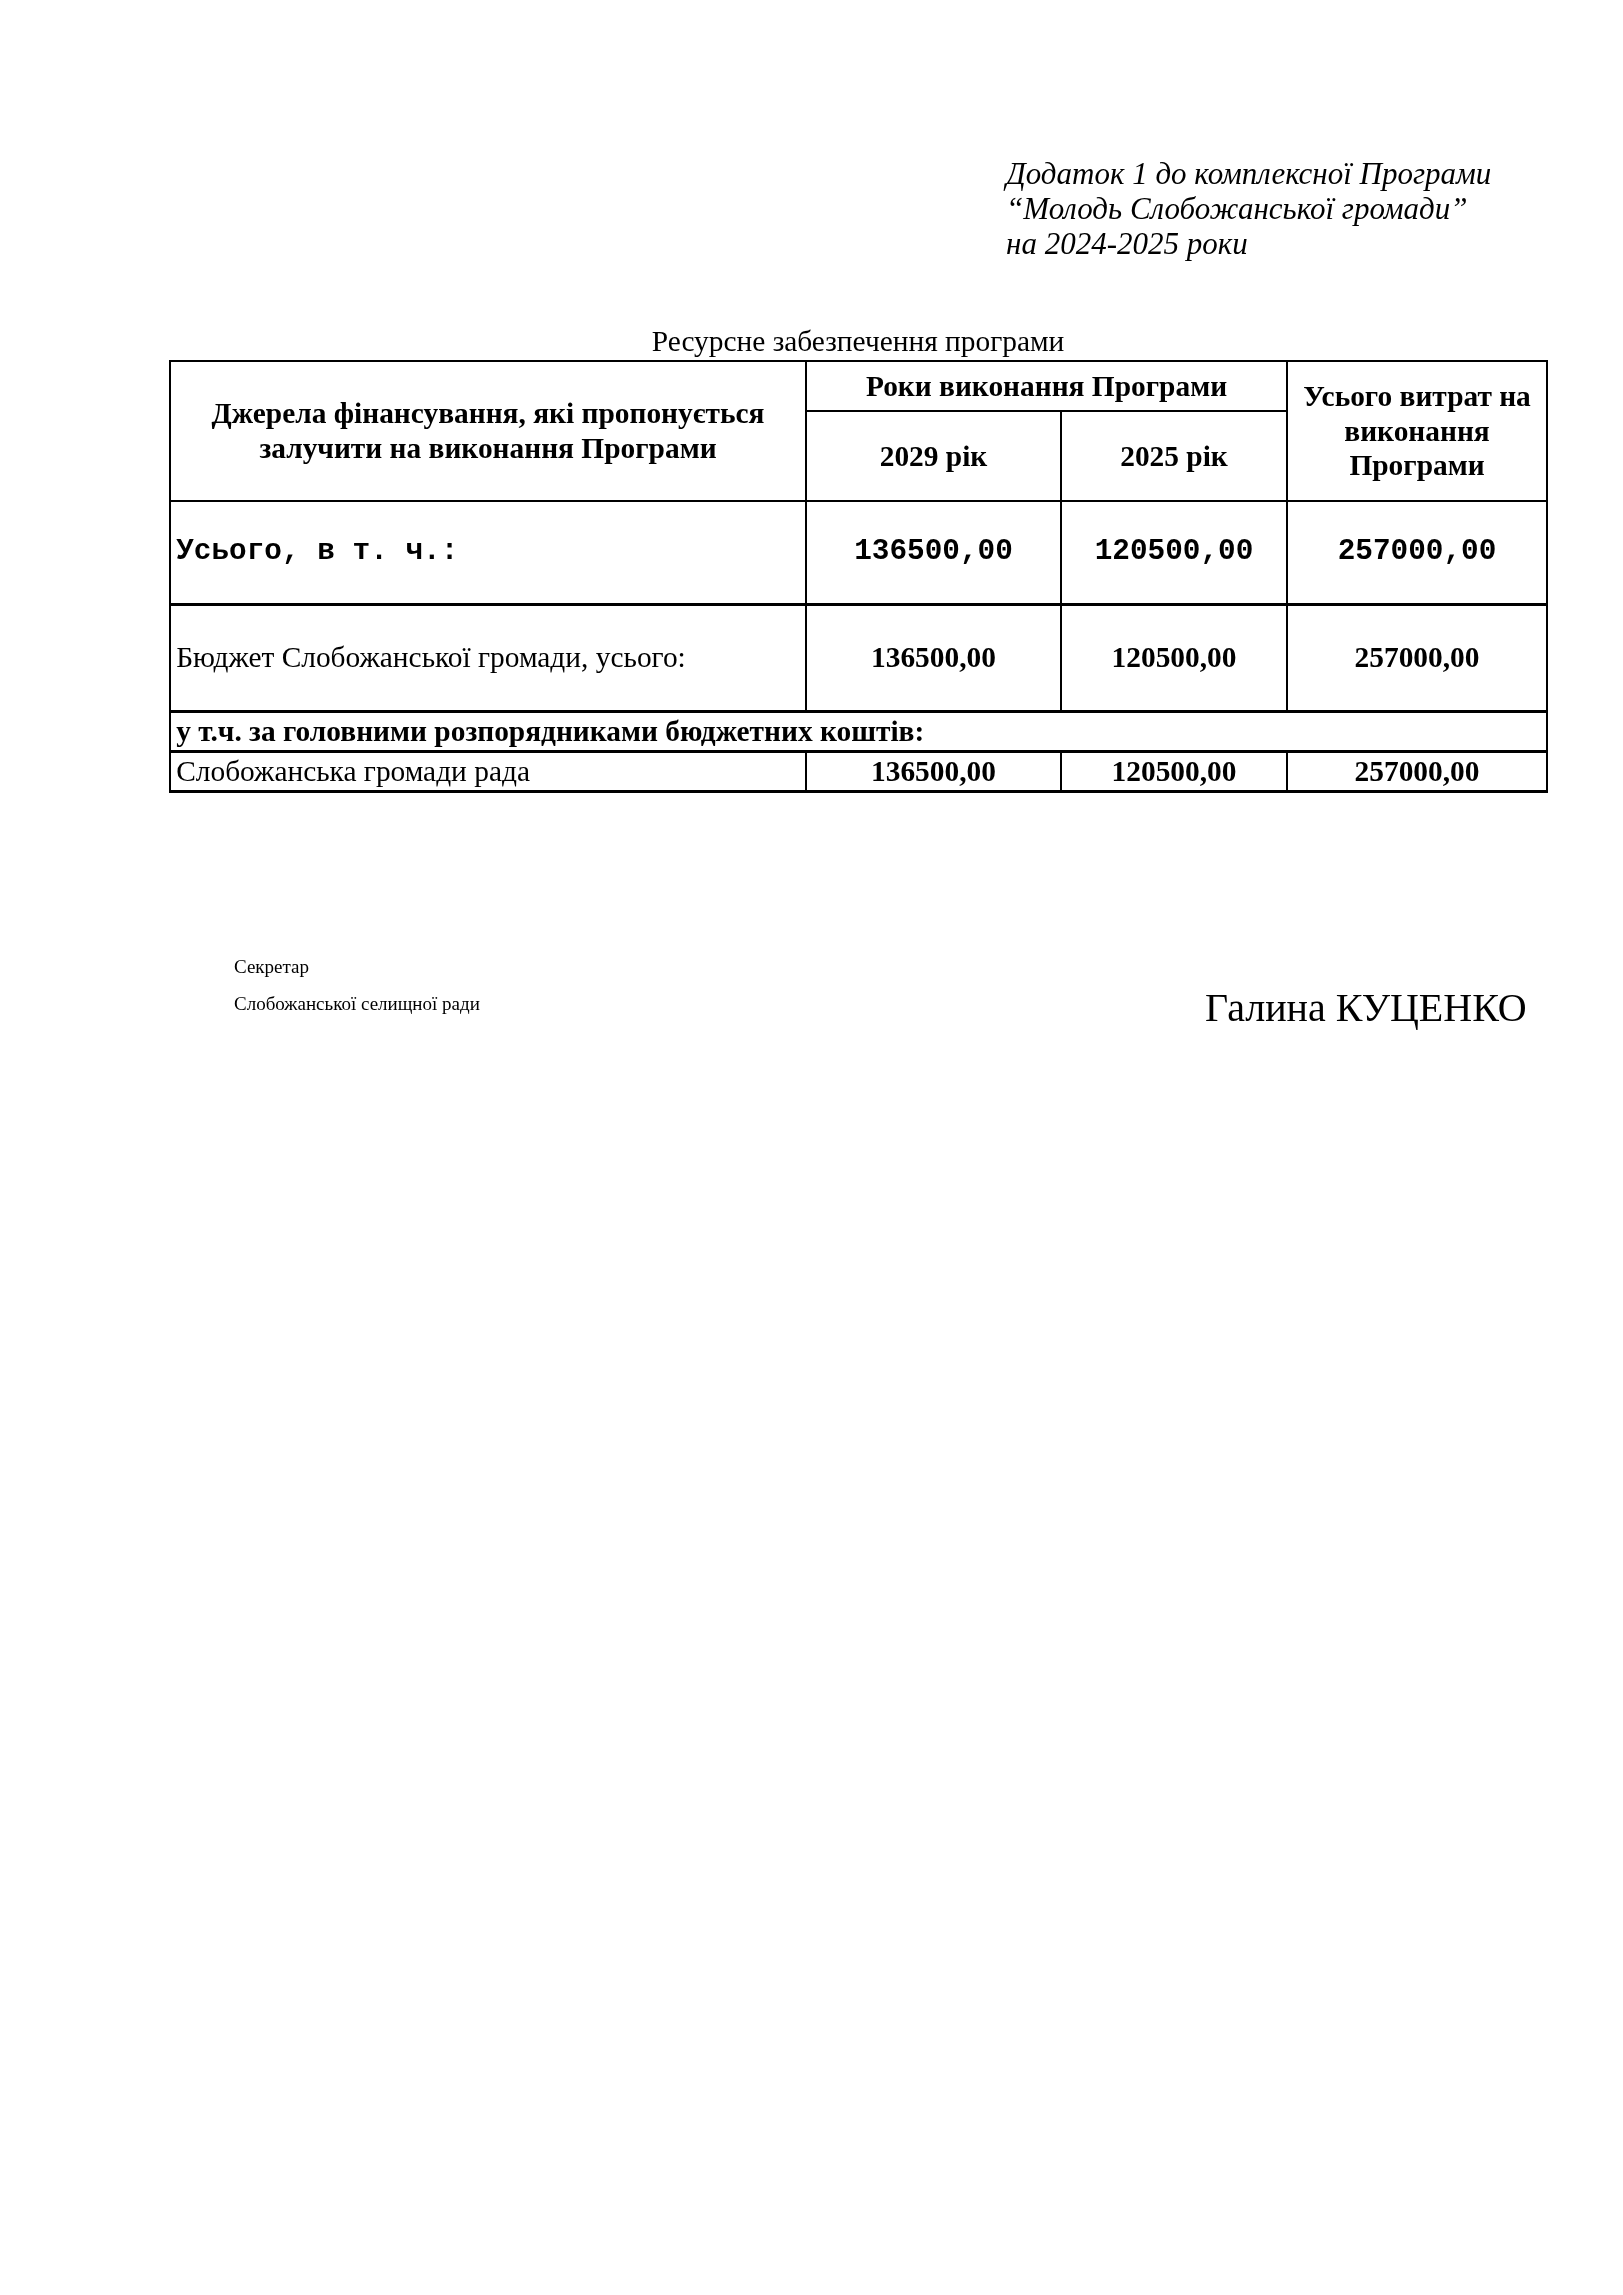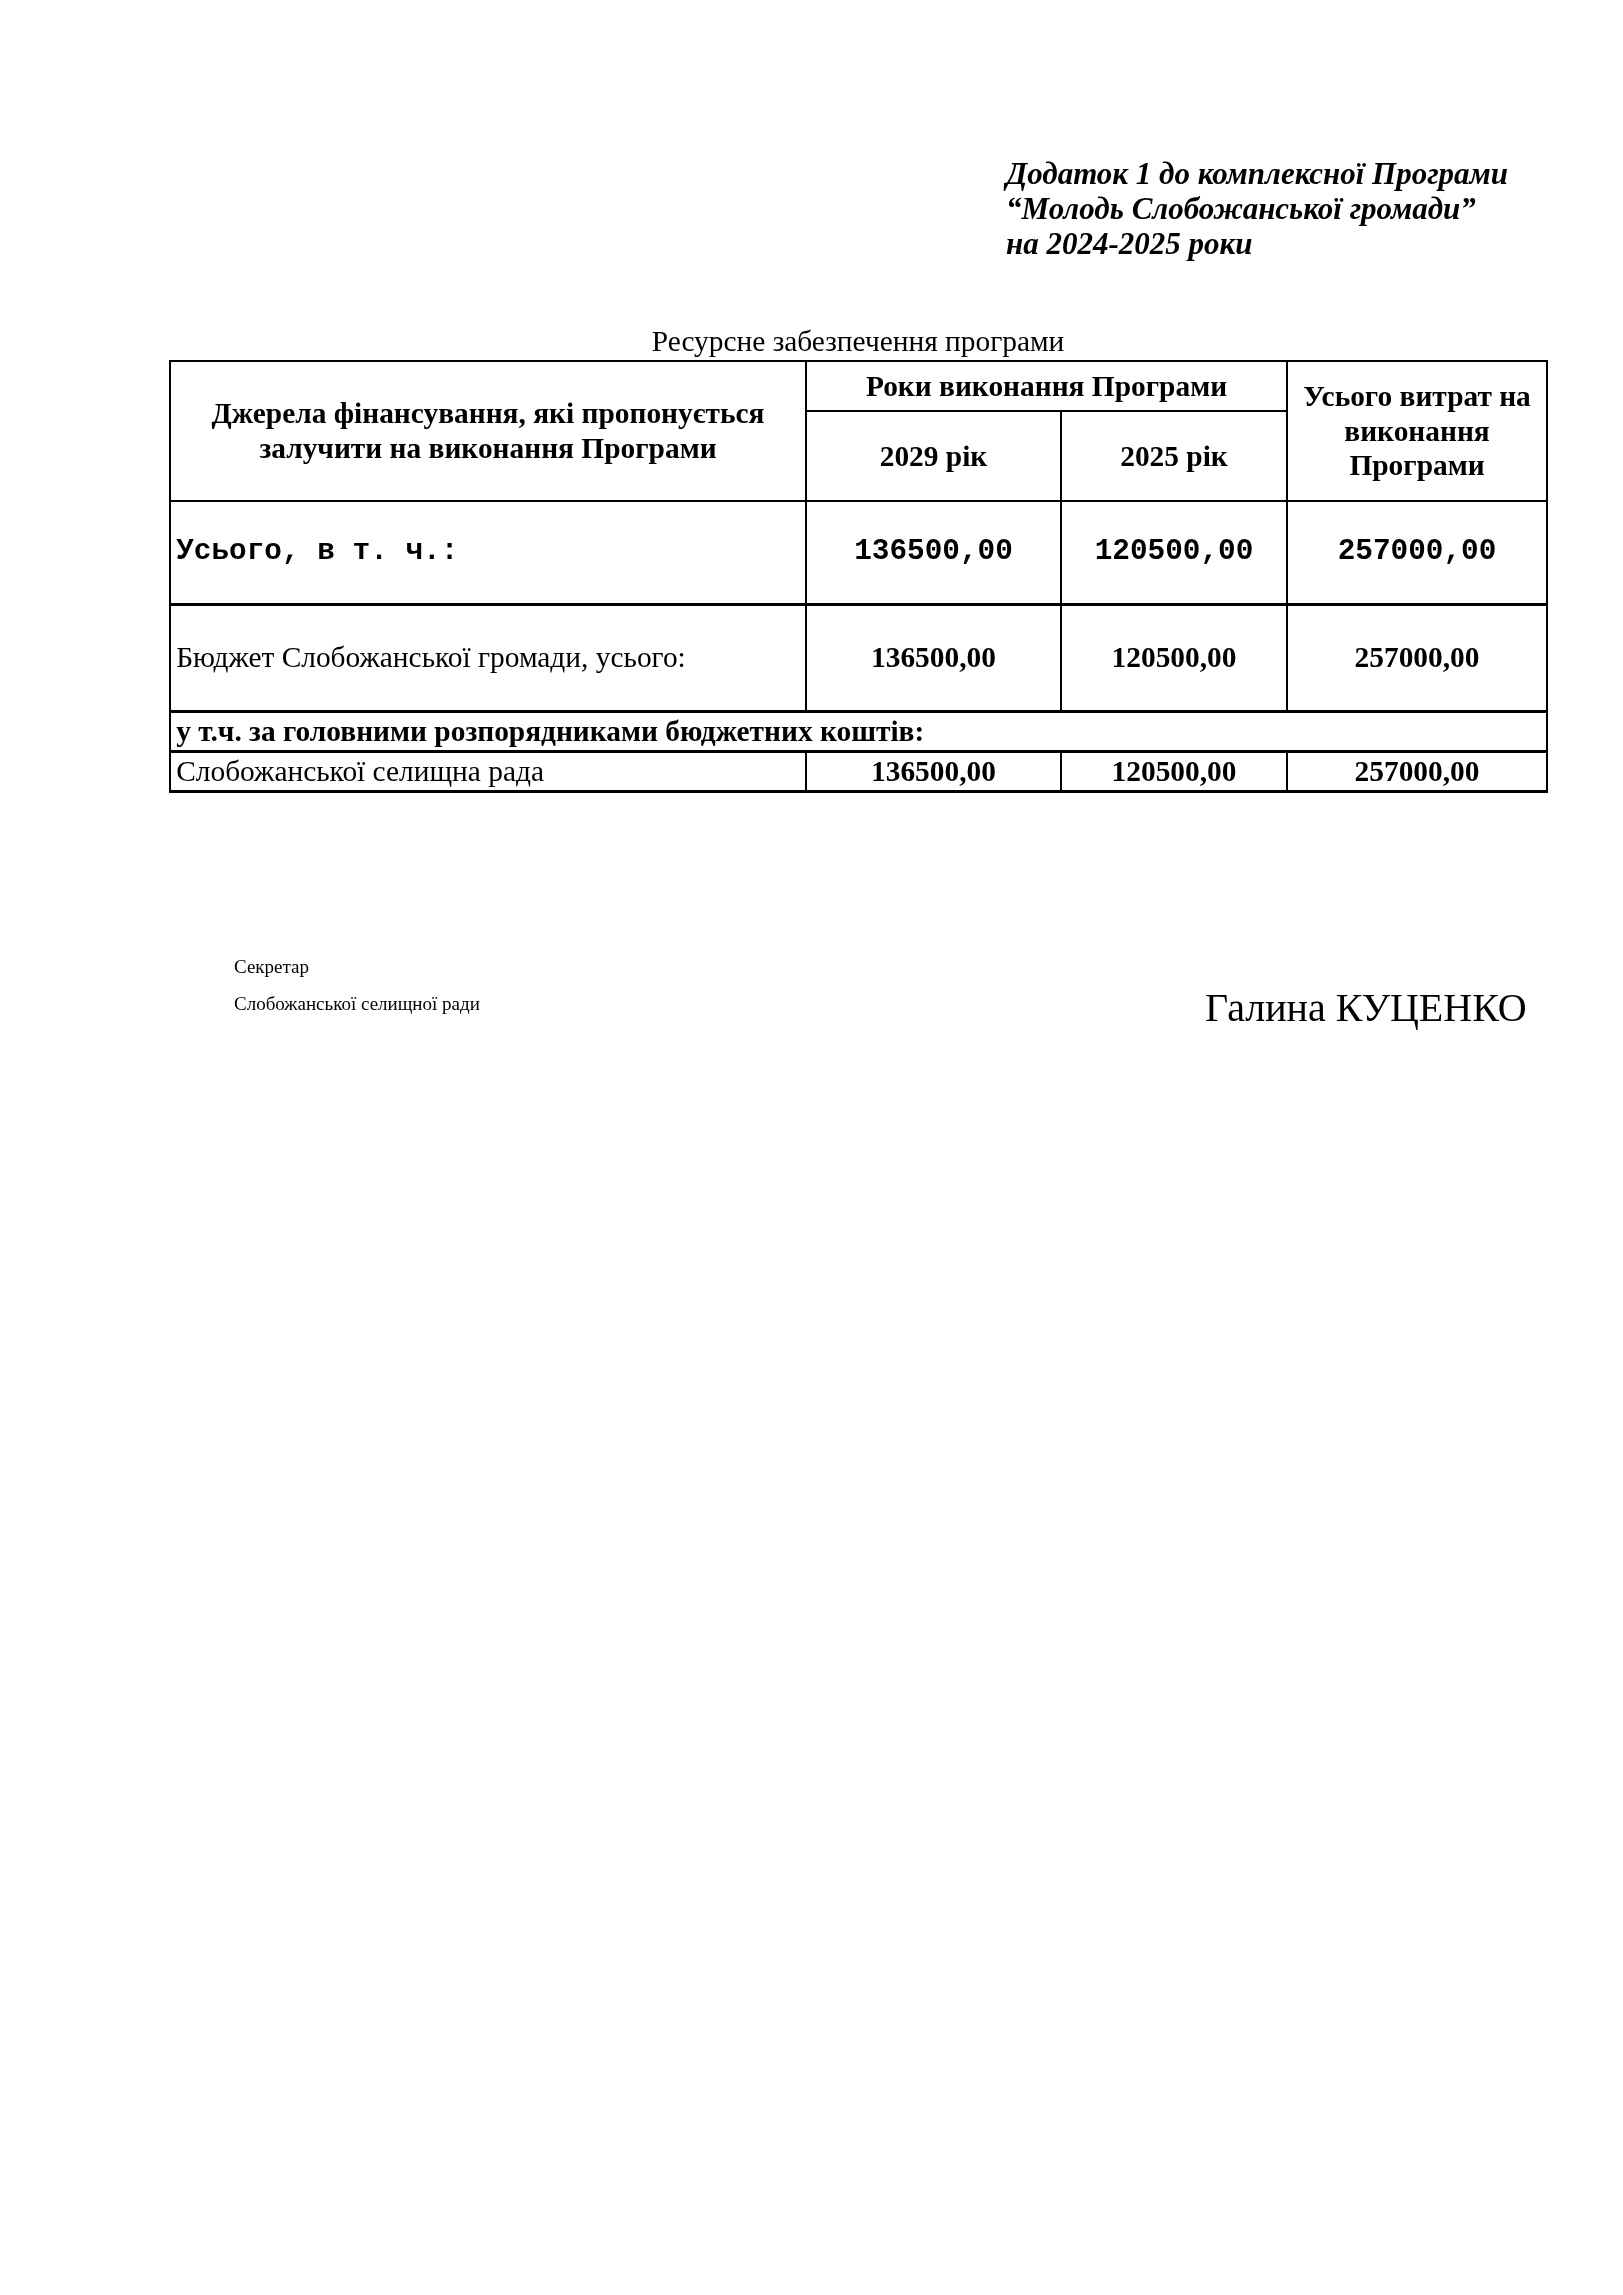--- a/index.html
+++ b/index.html
@@ -19,21 +19,21 @@
     overflow: hidden;
   }
 
   
   .corner-note {
     position: absolute;
     left: 1006px;
     top: 156px;
     font-size: 31px;
     line-height: 35px;
-    font-weight: bold;
+    font-weight: normal;
     font-style: italic;
     white-space: nowrap;
   }
 
   
   .table-title {
     position: absolute;
     left: 169px;
     top: 325px;
     width: 1378px;
@@ -134,21 +134,21 @@
         <td class="center bold thick-b">136500,00</td>
         <td class="center bold thick-b">120500,00</td>
         <td class="center bold thick-b">257000,00</td>
       </tr>
 
       <tr class="row-section">
         <td colspan="4" class="left bold label-cell thick-b">у т.ч. за головними розпорядниками бюджетних коштів:</td>
       </tr>
 
       <tr class="row-3">
-        <td class="left label-cell">Слобожанської селищна рада</td>
+        <td class="left label-cell">Слобожанська громади рада</td>
         <td class="center bold">136500,00</td>
         <td class="center bold">120500,00</td>
         <td class="center bold">257000,00</td>
       </tr>
     </tbody>
   </table>
 
   <div class="sig-role">
     <div>Секретар</div>
     <div>Слобожанської селищної ради</div>

